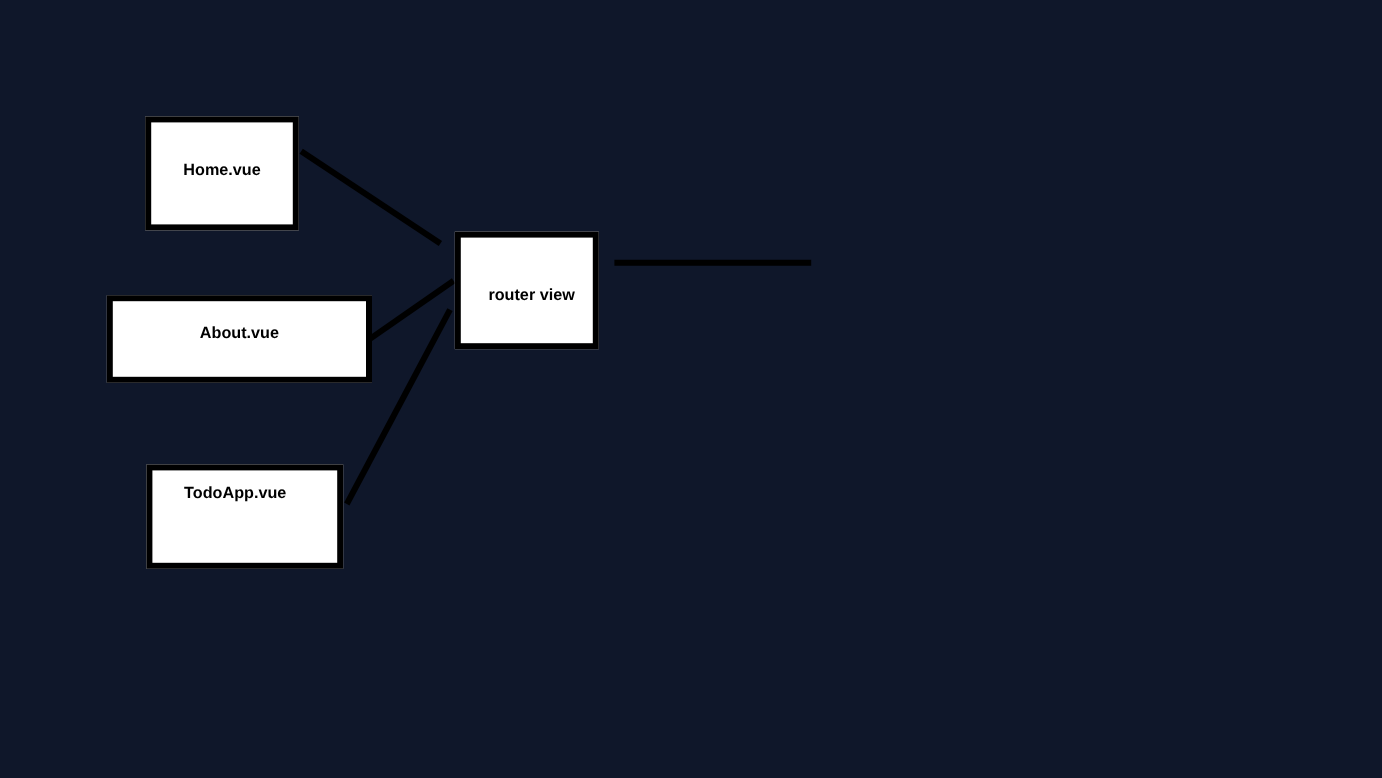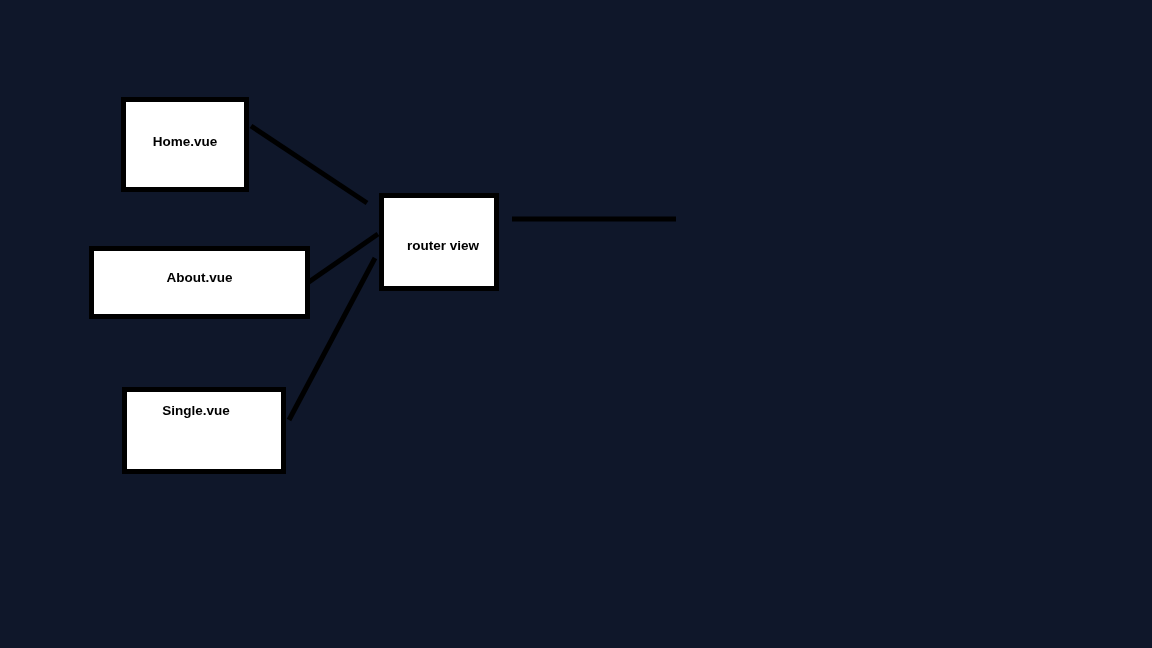--- a/index.html
+++ b/index.html
@@ -79,21 +79,21 @@
 
   <div class="node" id="home-box">
     <div class="node-label">Home.vue</div>
   </div>
 
   <div class="node" id="about-box">
     <div class="node-label">About.vue</div>
   </div>
 
   <div class="node" id="todoapp-box">
-    <div class="node-label">Single.vue</div>
+    <div class="node-label">TodoApp.vue</div>
   </div>
 
   <div class="node" id="router-box">
     <div class="node-label">router view</div>
   </div>
 
 
 </div>
 
 </body></html>

